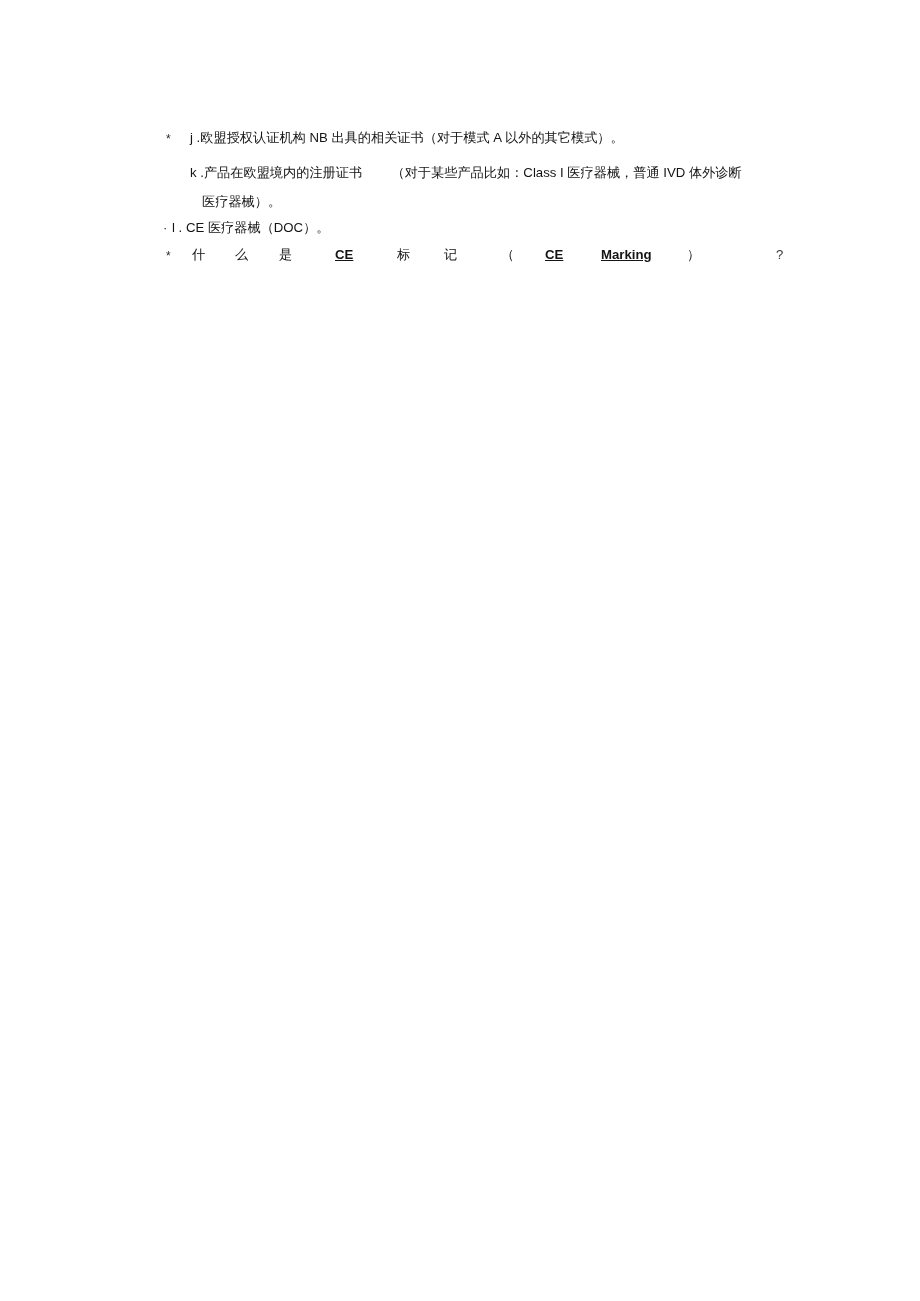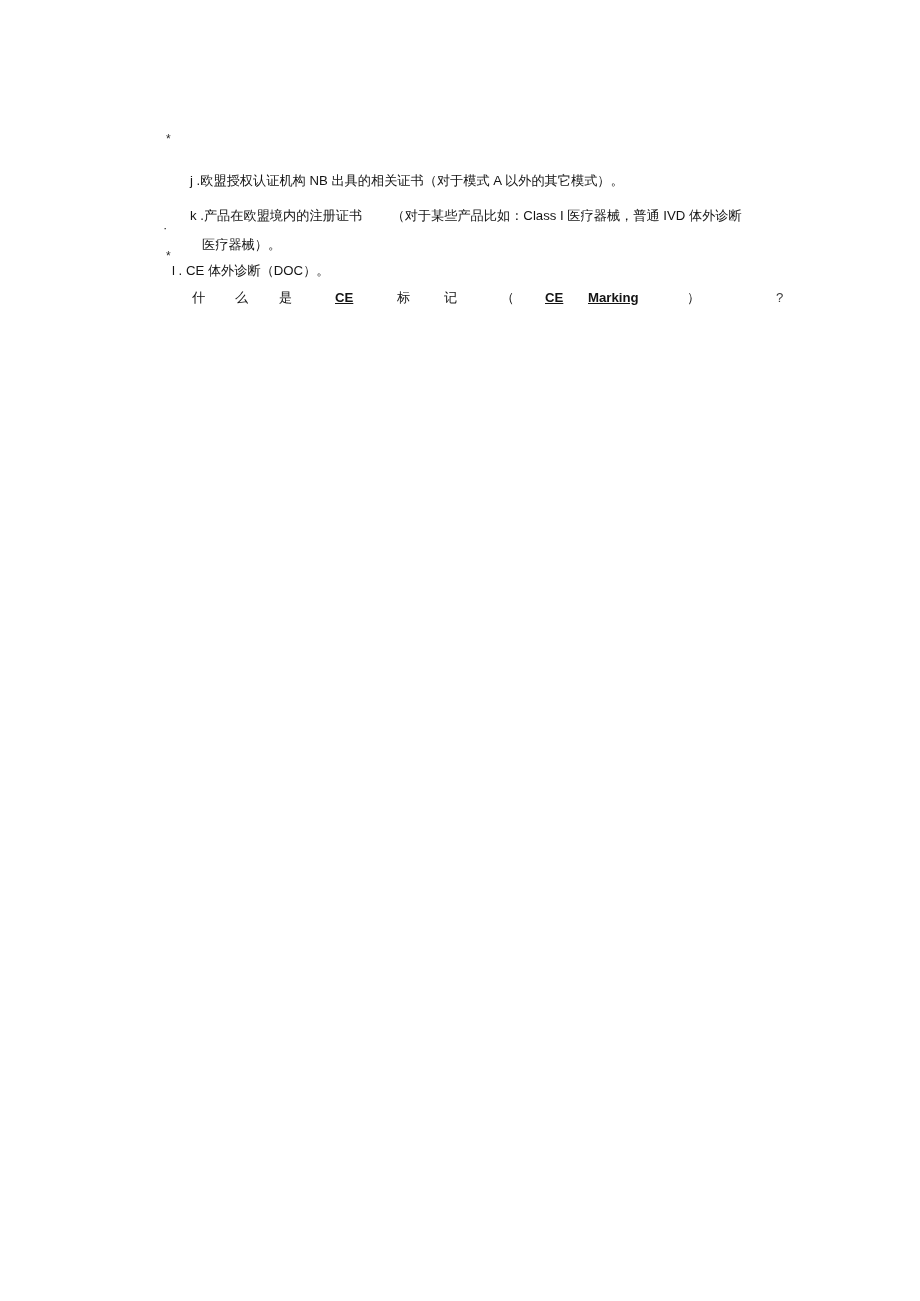--- a/index.html
+++ b/index.html
@@ -26,21 +26,20 @@
     top: 0;
     width: 920px;
   }
   
   .line {
     position: absolute;
     white-space: pre;
     font-size: 13.2px;
     line-height: 1;
     color: #141414;
-    margin-top: 43px;
   }
   .marker {
     position: absolute;
     white-space: pre;
     font-size: 12px;
     line-height: 1;
     color: #2a2a2a;
   }
   .marker.dot {
     font-size: 13.2px;
@@ -70,31 +69,31 @@
   <div class="doc-body">
 
     <span class="marker" style="left:166px; top:133px;">*</span>
     <span class="line" style="left:190px; top:131px;">j .欧盟授权认证机构 NB 出具的相关证书（对于模式 A 以外的其它模式）。</span>
 
     <span class="line" style="left:190px; top:166px;">k .产品在欧盟境内的注册证书        （对于某些产品比如：Class I 医疗器械，普通 IVD 体外诊断</span>
 
     <span class="line" style="left:202px; top:195px;">医疗器械）。</span>
 
     <span class="marker dot" style="left:163px; top:221px;">·</span>
-    <span class="line" style="left:172px; top:221px;">l . CE 体外诊断（DOC）。</span>
+    <span class="line" style="left:172px; top:221px;">l . CE 医疗器械（DOC）。</span>
 
     <span class="marker" style="left:166px; top:250px;">*</span>
     <div class="line tracked" style="left:0px; top:248px; width:920px; height:18px;">
       <span class="cell" style="left:192px;">什</span>
       <span class="cell" style="left:235px;">么</span>
       <span class="cell" style="left:279px;">是</span>
       <span class="cell bold" style="left:335px;">CE</span>
       <span class="cell" style="left:397px;">标</span>
       <span class="cell" style="left:444px;">记</span>
       <span class="cell" style="left:501px;">（</span>
       <span class="cell bold" style="left:545px;">CE</span>
-      <span class="cell bold" style="left:588px;">Marking</span>
+      <span class="cell bold" style="left:601px;">Marking</span>
       <span class="cell" style="left:687px;">）</span>
       <span class="cell thin" style="left:776px;">?</span>
     </div>
 
   </div>
 </div>
 
 </body></html>

